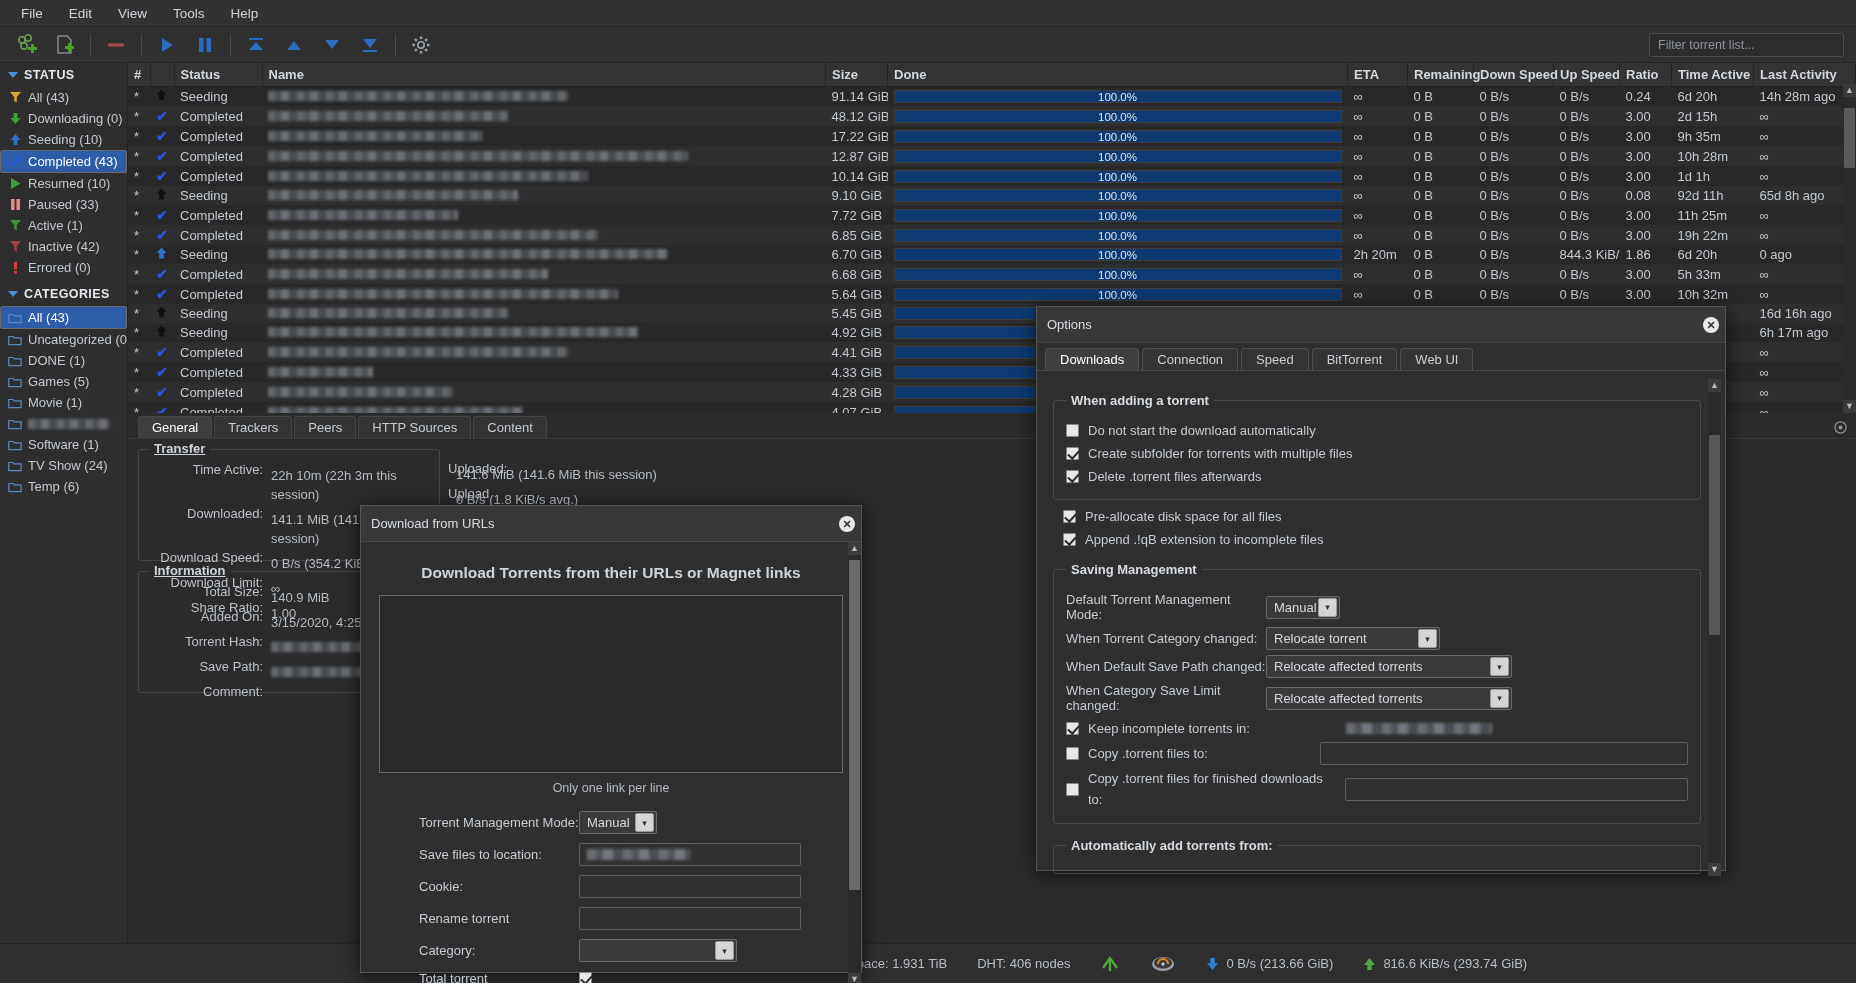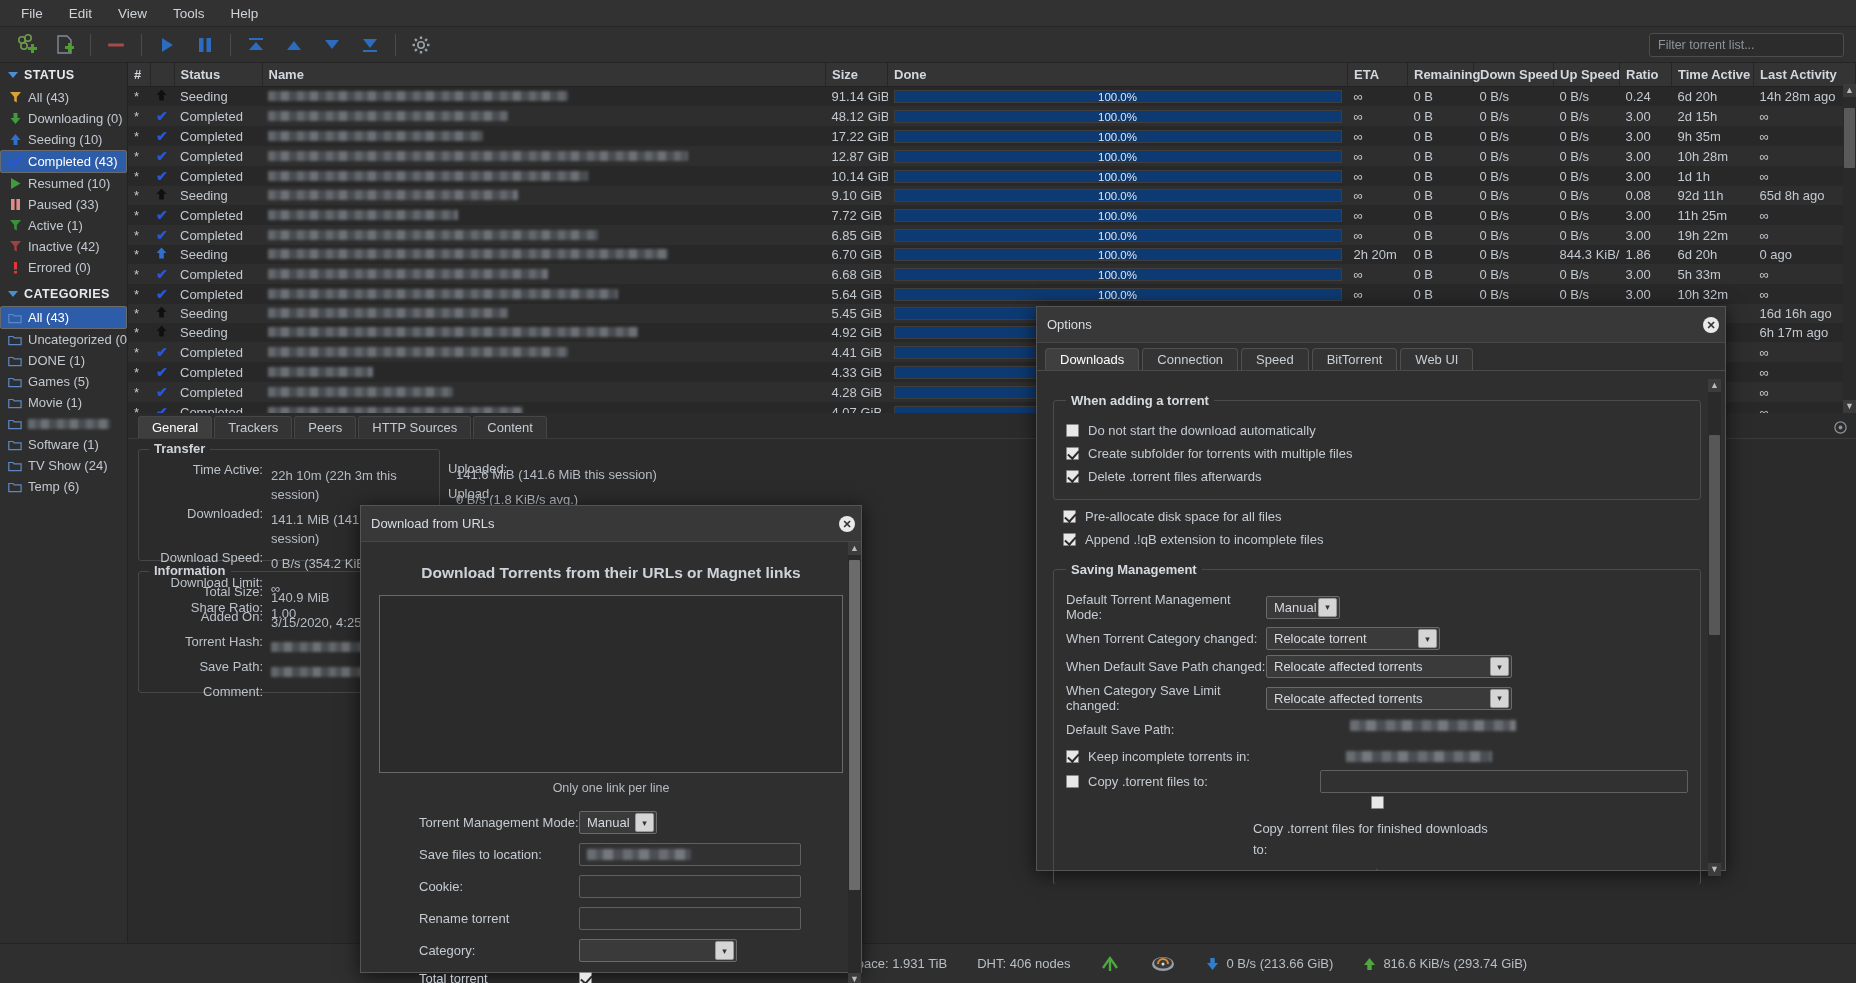--- a/index.html
+++ b/index.html
@@ -60,21 +60,21 @@
   .vsb .arr{position:absolute;left:0;width:13px;height:13px;background:#3a3a3a;color:#bbb;font-size:9px;text-align:center;line-height:13px;}
 
   
   .tabsrow{display:flex;align-items:flex-end;height:26px;background:#2b2b2b;padding-left:10px;border-bottom:1px solid #3a3a3a;position:relative;}
   .tab{background:#343434;border:1px solid #464646;border-bottom:none;border-radius:3px 3px 0 0;padding:3px 13px;font-size:13px;color:#c6ccd4;margin-right:2px;}
   .tab.active{background:#3e3e3e;color:#fff;}
   .tabsrow .gear{position:absolute;right:8px;bottom:3px;width:15px;height:15px;}
 
   .details{flex:1;display:flex;background:#2b2b2b;overflow:hidden;position:relative;}
   .grpbox{border:1px solid #474747;border-radius:3px;margin:10px 8px 4px 10px;padding:10px 6px 6px;position:relative;}
-  .grpbox > legend{position:absolute;top:-9px;left:10px;background:#2b2b2b;padding:0 5px;font-size:13px;color:#cfd4da;}
+  .grpbox > legend{position:absolute;top:-9px;left:10px;background:#2b2b2b;padding:0 5px;font-size:13px;color:#cfd4da;text-decoration:underline;}
   .drow{display:flex;gap:8px;font-size:13px;line-height:19px;color:#bcc2ca;}
   .dlabel{width:118px;text-align:right;flex:0 0 118px;}
   .dval{color:#b6bcc4;margin-top:6px;}
   .col1{width:320px;}
   .col2{width:230px;}
 
   
   .statusbar{height:40px;background:#2f2f2f;border-top:1px solid #242424;display:flex;align-items:center;gap:30px;padding-left:820px;font-size:13px;color:#b9bfc7;}
   .sb-i{display:flex;align-items:center;gap:7px;}
 
@@ -1027,42 +1027,36 @@
             </div>
             <div class="frow">
               <div class="flabel">When Category Save Limit changed:</div>
               <div class="sel" style="width:246px">
                 <span>Relocate affected torrents</span>
                 <span class="arrow">▾</span>
               </div>
             </div>
           </div>
 
-        <div class="frow">
-          <div class="flabel">Default Save Path:</div>
-          <div style="flex:1;position:relative;height:23px;">
-            <span class="blurbar" style="position:absolute;left:84px;top:2px;width:166px;height:11px;"></span>
-          </div>
-        </div>
 
         <div class="cbrow" style="margin:3px 0;">
           <span class="cb on"></span>
           <span style="width:175px;">Keep incomplete torrents in:</span>
           <span style="flex:1;position:relative;height:16px;">
             <span class="blurbar" style="position:absolute;left:74px;top:2px;width:146px;height:11px;"></span>
           </span>
         </div>
 
         <div class="cbrow" style="margin:3px 0;">
           <span class="cb"></span>
           <span style="width:175px;">Copy .torrent files to:</span>
           <span class="txtin" style="flex:1;margin-left:48px;"></span>
         </div>
 
-        <div class="cbrow" style="margin:3px 0;flex-direction:column;">
+        <div class="cbrow" style="margin:3px 0;">
           <span class="cb"></span>
           <span style="width:248px;">Copy .torrent files for finished downloads to:</span>
           <span class="txtin" style="flex:1;"></span>
         </div>
       </fieldset>
 
       <fieldset style="margin-top:14px;">
         <legend>Automatically add torrents from:</legend>
 
       </fieldset>

